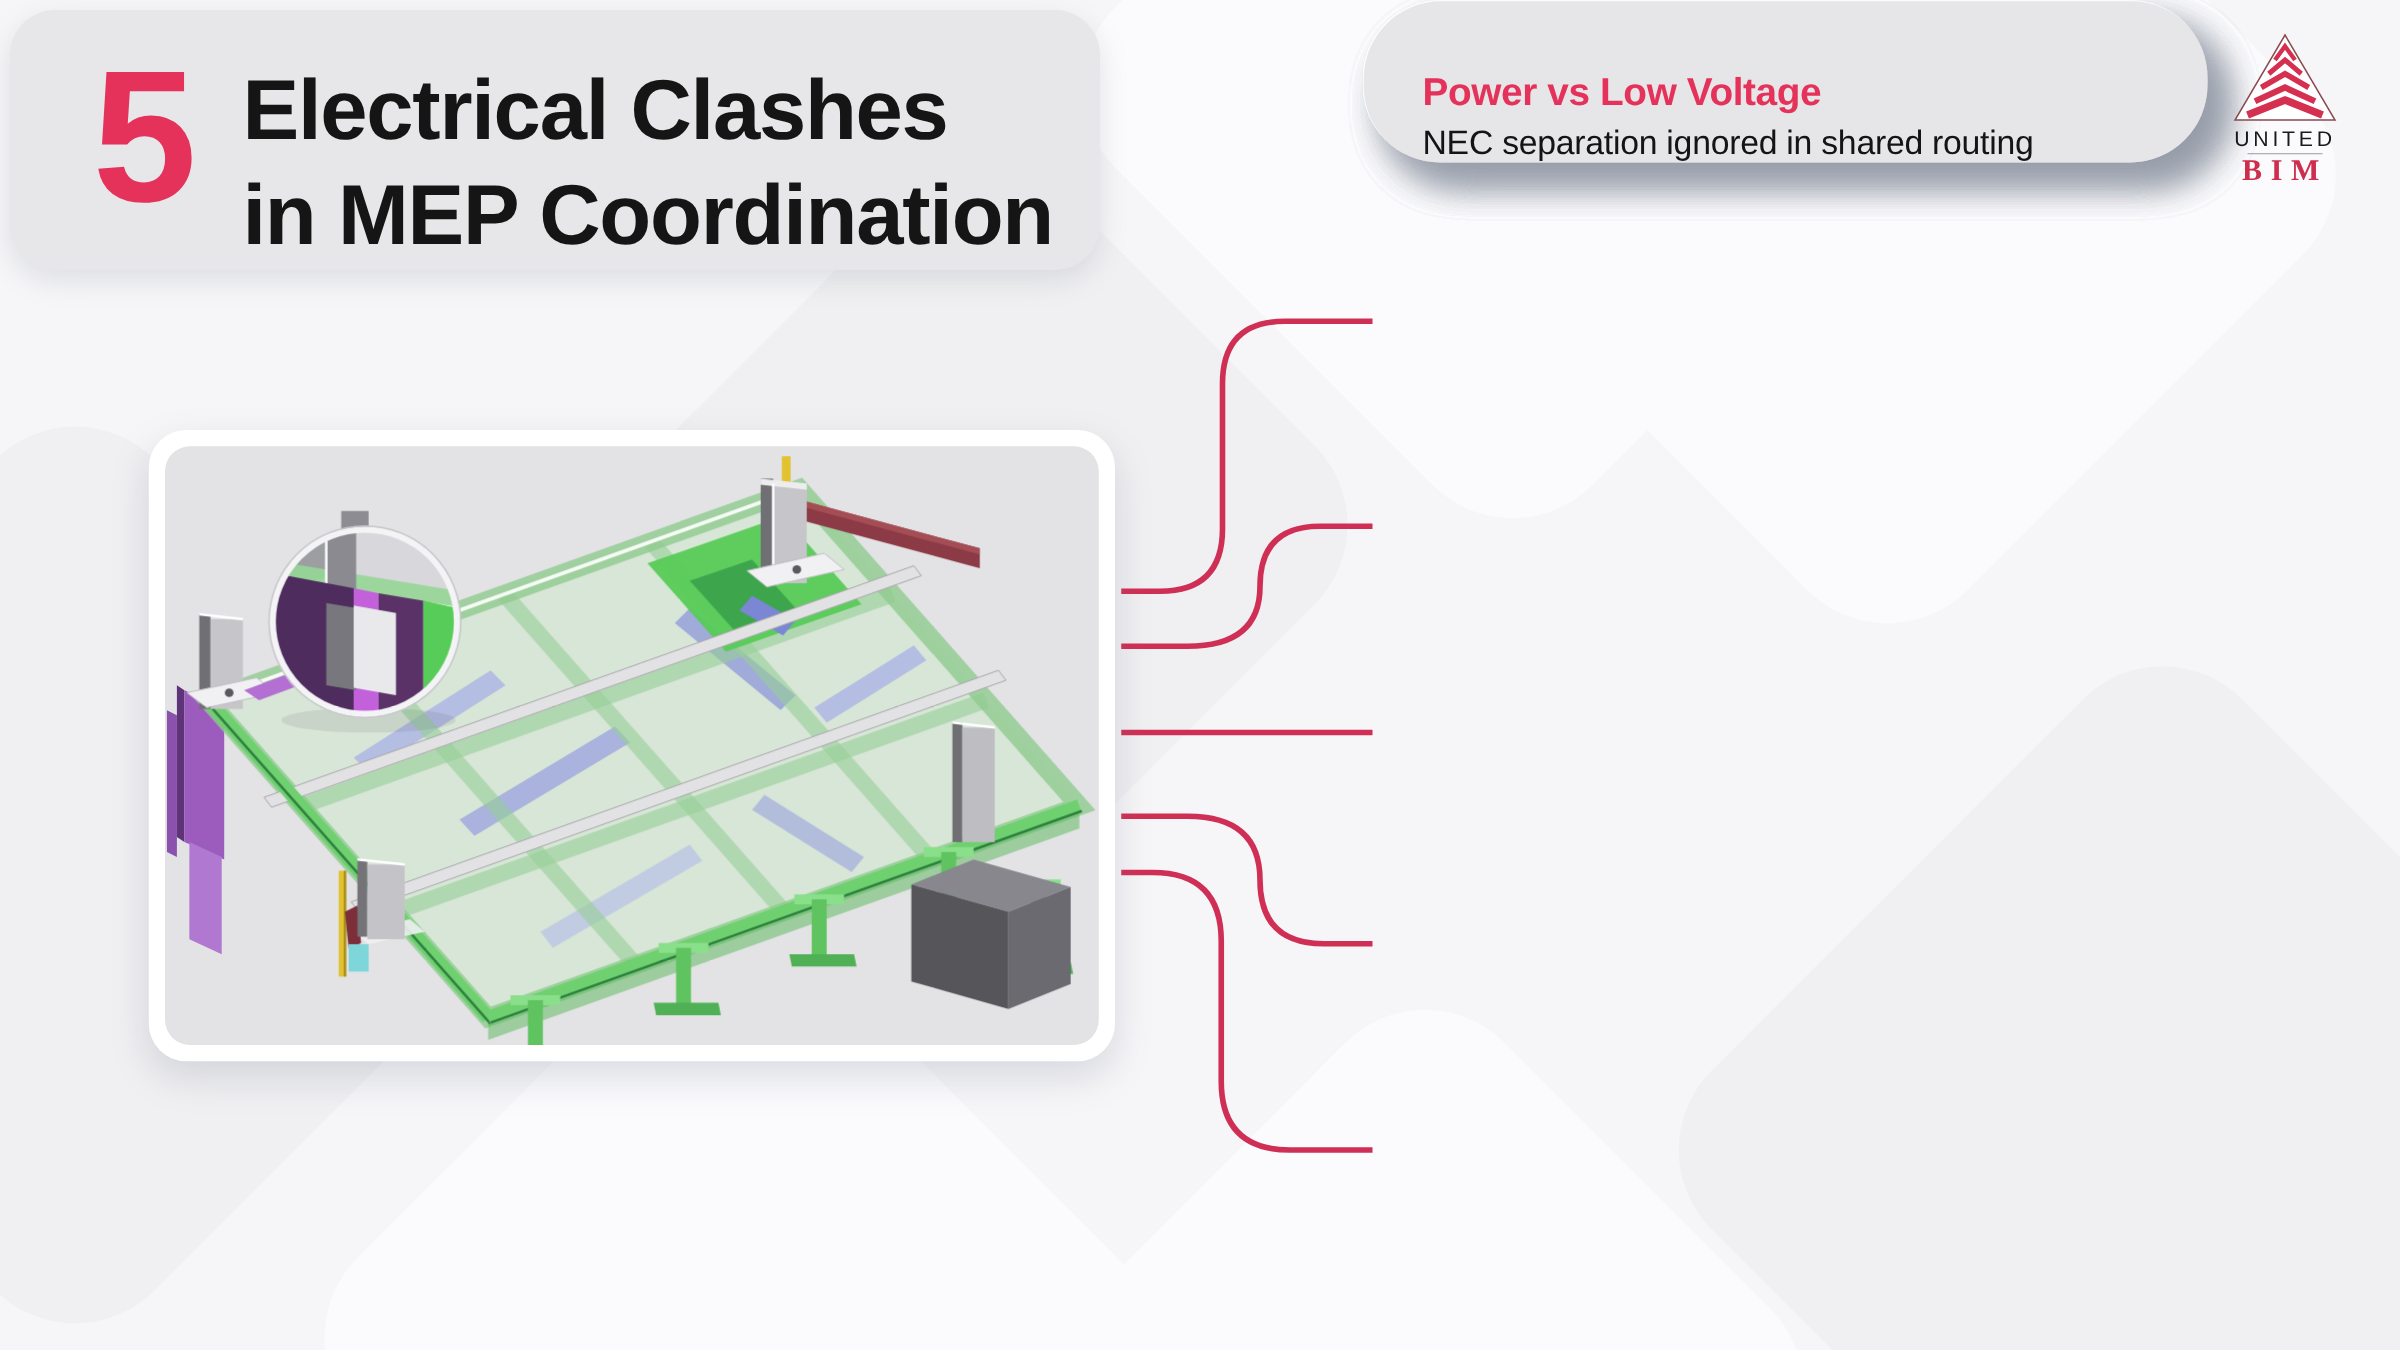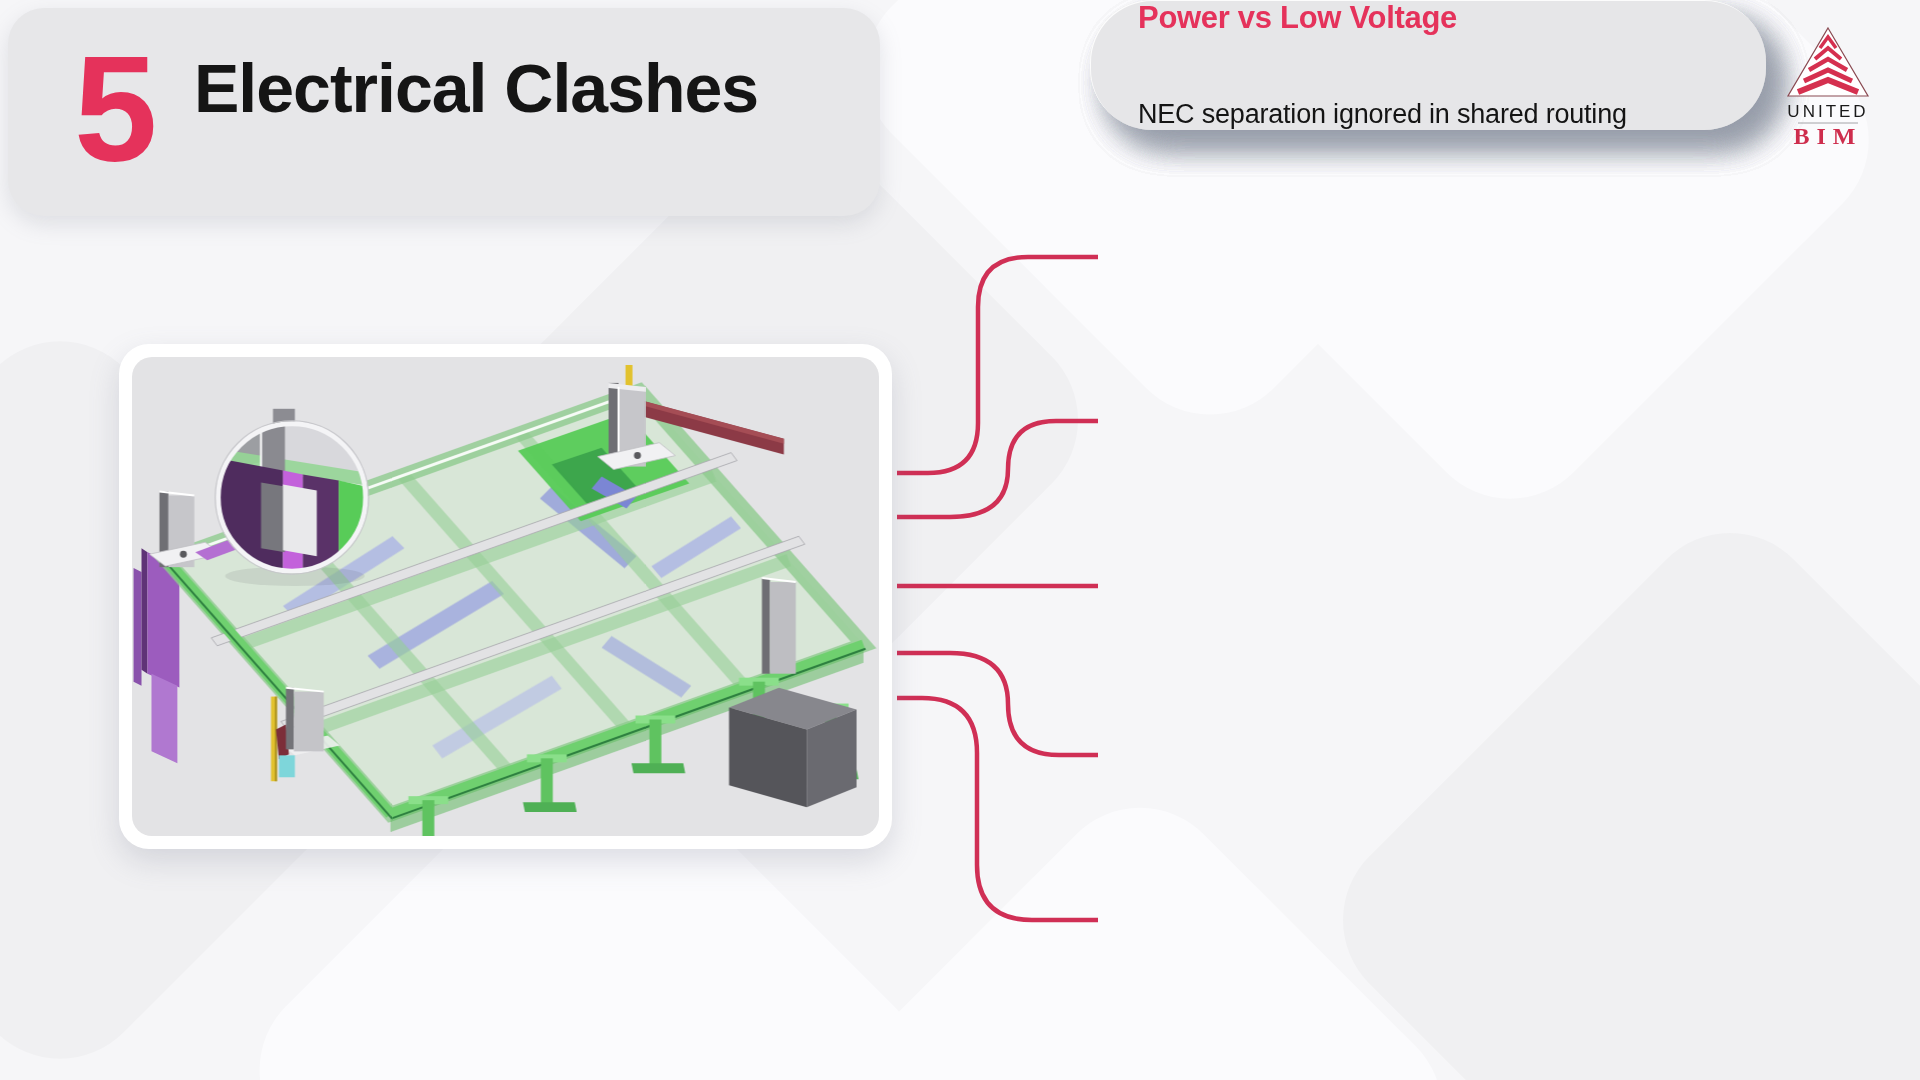--- a/index.html
+++ b/index.html
@@ -29,21 +29,21 @@
     background:#FFFFFF;border-radius:30px;padding:0;z-index:2;
     box-shadow:0 12px 30px rgba(110,115,135,0.22);}
   .img-inner{position:absolute;left:13px;top:13px;width:747px;height:479px;
     background:#E3E3E5;border-radius:20px;overflow:hidden;}
 
   
   .connectors{position:absolute;left:0;top:0;z-index:1;pointer-events:none;}
 
   
   .card{position:absolute;left:1090px;width:676px;height:130px;background:#E6E6E8;
-    border-radius:62px;z-index:2;display:flex;flex-direction:column;justify-content:space-between;
+    border-radius:62px;z-index:2;display:flex;flex-direction:column;justify-content:flex-end;
     padding-left:48px;box-sizing:border-box;
     box-shadow:16px 18px 30px -4px rgba(145,150,163,0.45), inset 1px 1px 0 rgba(255,255,255,0.85);}
   .card:nth-of-type(1){top:192px;}
   .card:nth-of-type(2){top:356px;}
   .card:nth-of-type(3){top:521px;}
   .card:nth-of-type(4){top:690px;}
   .card:nth-of-type(5){top:855px;}
   .card-title{font-size:31px;font-weight:700;color:#E5325B;letter-spacing:-0.3px;}
   .card-desc{font-size:27px;color:#141414;margin-top:7px;letter-spacing:-0.2px;}
 </style>
@@ -57,20 +57,21 @@
   <div class="bgd d" style="left:-220px;top:420px;width:560px;height:560px;"></div>
   <div class="bgd d" style="left:560px;top:190px;width:460px;height:460px;"></div>
   <div class="bgd l" style="left:330px;top:810px;width:520px;height:520px;"></div>
   <div class="bgd l" style="left:900px;top:870px;width:480px;height:480px;"></div>
   <div class="bgd d" style="left:1430px;top:620px;width:600px;height:600px;"></div>
 
   <div class="title-panel">
     <div class="big-number">5</div>
     <div class="title-text">
       <div>Electrical Clashes</div>
+      <div>in MEP Coordination</div>
     </div>
   </div>
 
   <div class="logo">
     <svg width="100" height="130" viewBox="0 0 100 130">
       <polygon points="50,6 90,74 10,74" fill="#FFFFFF" stroke="#8A4A52" stroke-width="1.2"></polygon>
       <path d="M 42 26 L 50 15 L 58 26" stroke="#D5304F" stroke-width="3.5" fill="none"></path>
       <path d="M 37 37 L 50 26 L 63 37" stroke="#D5304F" stroke-width="4" fill="none"></path>
       <path d="M 31 48 L 50 37 L 69 48" stroke="#D5304F" stroke-width="4.5" fill="none"></path>
       <path d="M 26 59 L 50 48 L 74 59" stroke="#D5304F" stroke-width="5" fill="none"></path>

